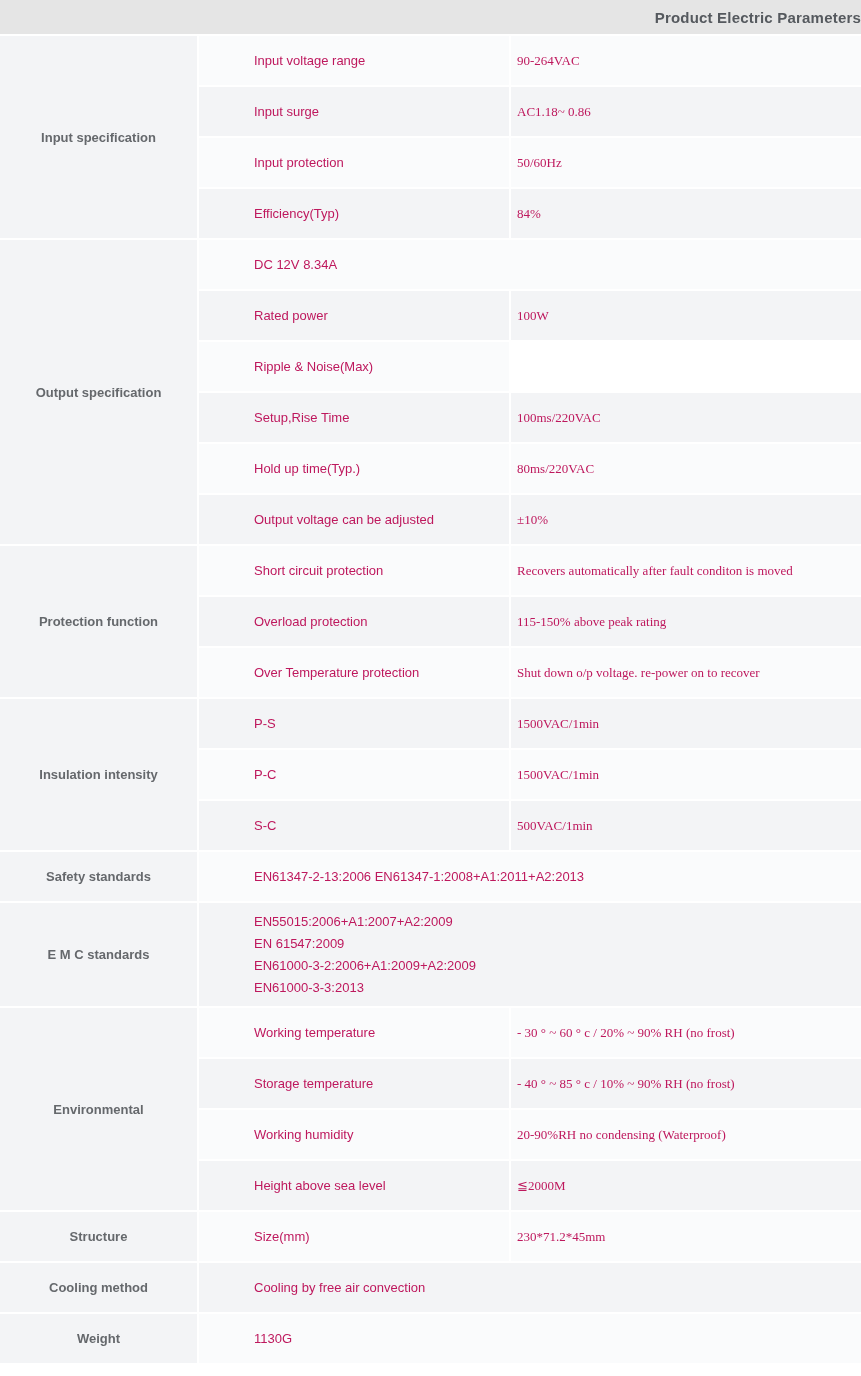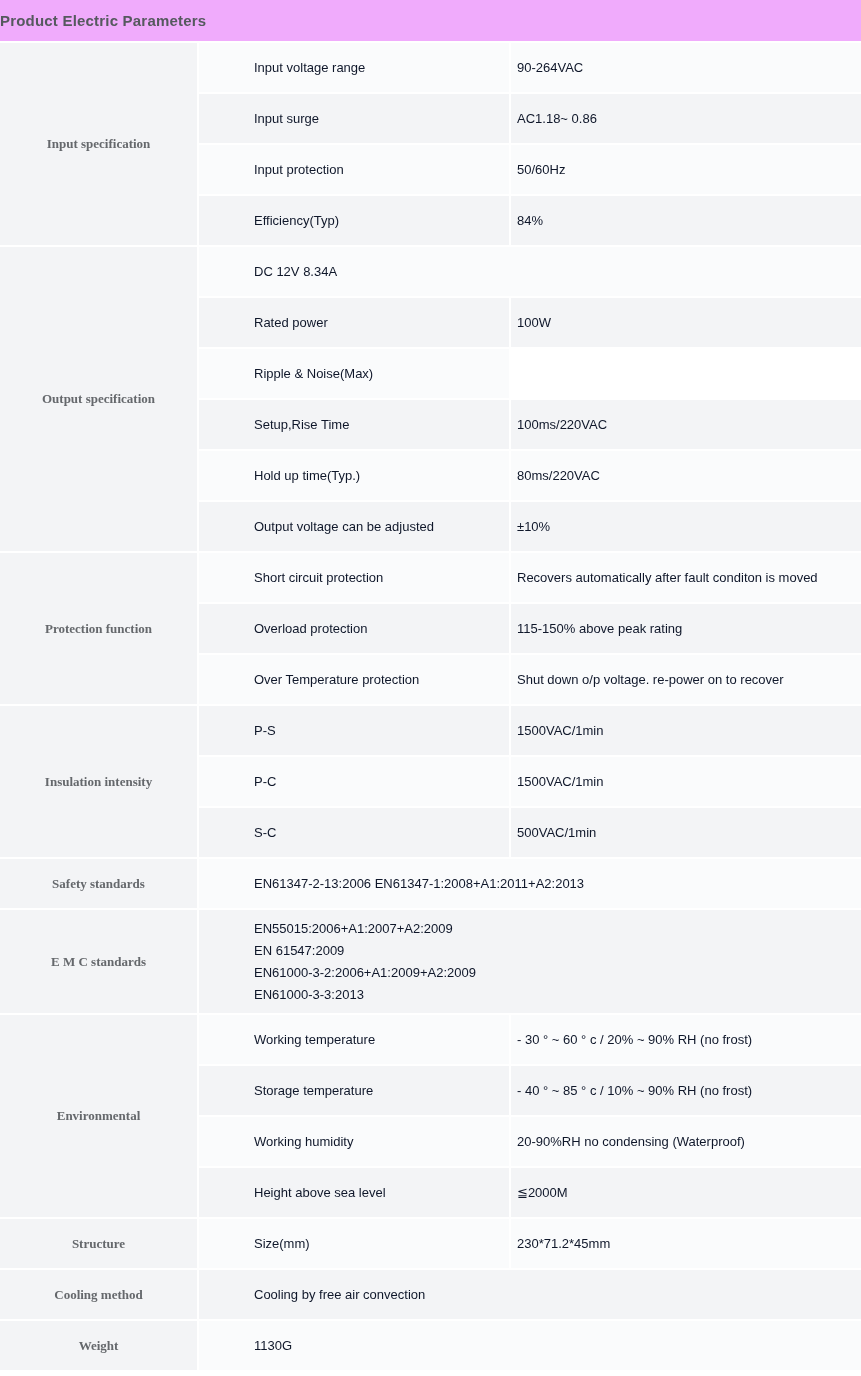--- a/index.html
+++ b/index.html
@@ -15,25 +15,25 @@
   }
   .spec-table {
     width: 861px;
     display: flex;
     flex-direction: column;
     gap: 2px;
     background: #ffffff;
     font-size: 13px;
   }
   .table-header {
-    height: 41px;
-    background: #f0abfc;
+    height: 34px;
+    background: #e5e5e5;
     display: flex;
     align-items: center;
-    justify-content: flex-start;
+    justify-content: flex-end;
   }
   .table-title {
     font-size: 15px;
     font-weight: bold;
     color: #55595e;
     letter-spacing: 0.2px;
   }
   .section {
     display: flex;
     gap: 2px;
@@ -41,49 +41,49 @@
   .category {
     flex: 0 0 197px;
     width: 197px;
     background: #f3f4f6;
     display: flex;
     align-items: center;
     justify-content: center;
     text-align: center;
     font-weight: bold;
     color: #65686c;
-    font-family: Liberation Serif, serif;
   }
   .rows {
     flex: 1;
     display: flex;
     flex-direction: column;
     gap: 2px;
   }
   .row {
     height: 49px;
     display: flex;
     gap: 2px;
   }
   .row.tall {
     height: 103px;
   }
   .cell {
     display: flex;
     align-items: center;
-    color: #0f172a;
+    color: #be185d;
     box-sizing: border-box;
   }
   .cell.name {
     flex: 0 0 310px;
     padding-left: 55px;
   }
   .cell.value {
     flex: 1;
     padding-left: 6px;
+    font-family: Liberation Serif, serif;
   }
   .cell.span {
     flex: 1;
     padding-left: 55px;
   }
   .light { background: #fafbfc; }
   .dark  { background: #f3f4f6; }
   .multiline {
     line-height: 22px;
   }

